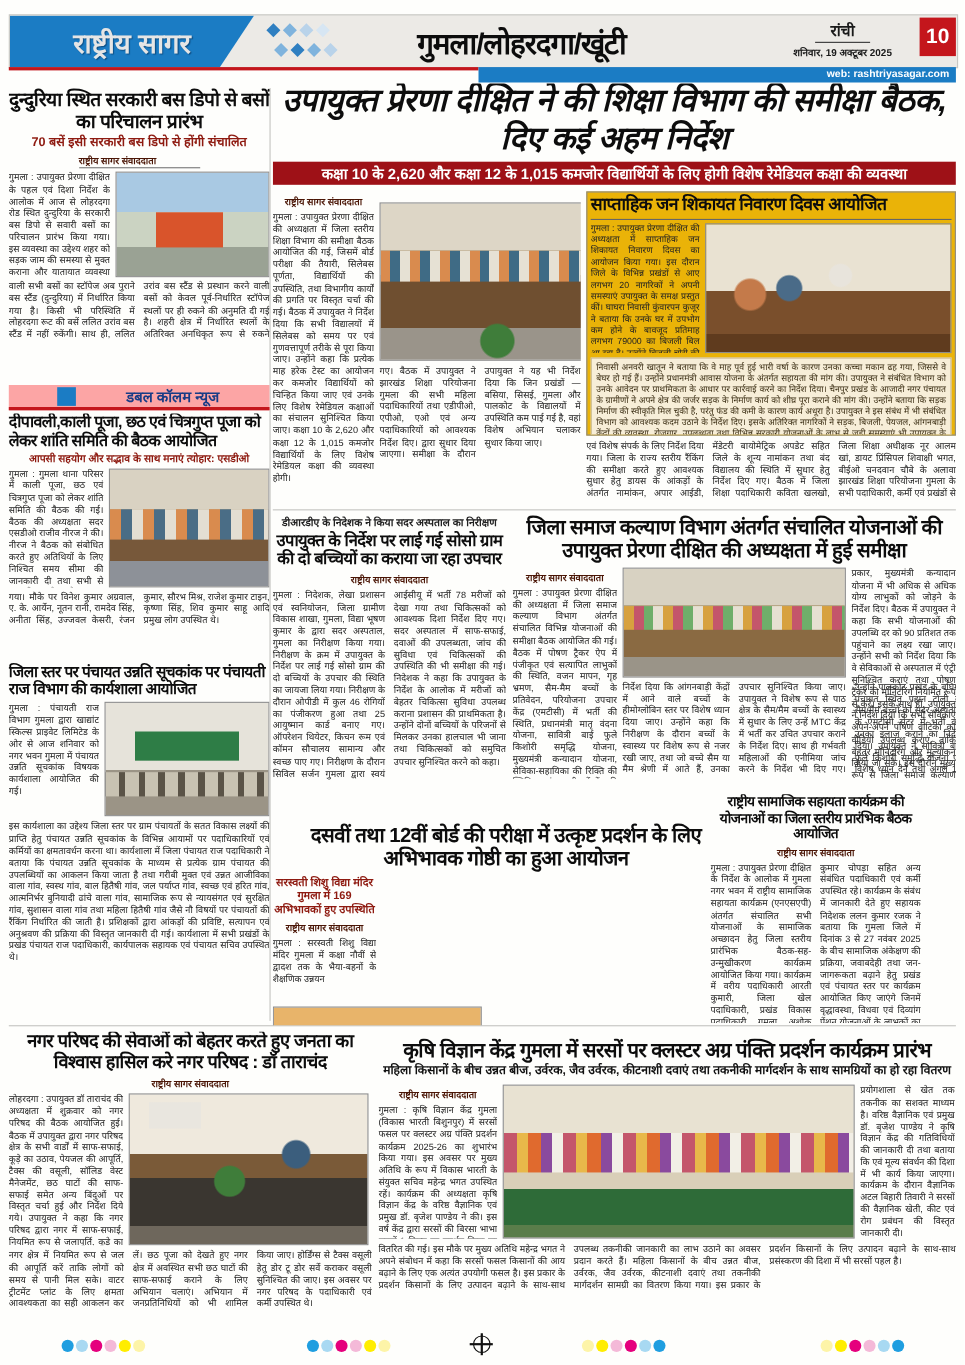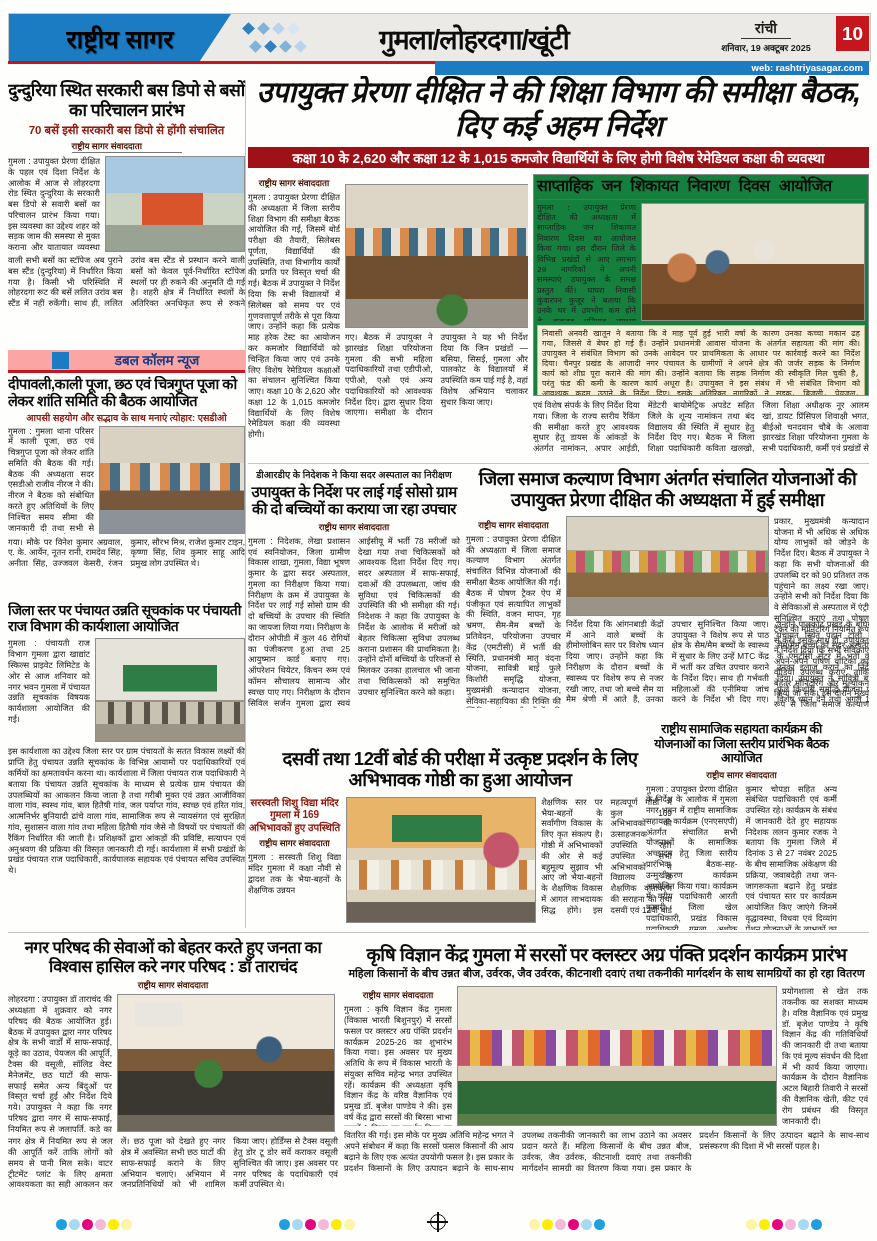--- a/index.html
+++ b/index.html
@@ -3,21 +3,21 @@
 <meta charset="utf-8">
 <style>
   html,body{margin:0;padding:0;background:#ffffff;}
   .page{position:relative;width:877px;height:1241px;background:#fefefc;overflow:hidden;
         font-family:"Liberation Sans","DejaVu Sans",sans-serif;color:#1a1a1a;}
   .abs{position:absolute;overflow:hidden;}
   
   .masthead{background:#eceae6;border:1px solid #c8c8c4;}
   .logo{position:absolute;left:0;top:0;width:222px;height:47px;background:#1b7cc4;
         clip-path:polygon(0 0,100% 0,86% 100%,0 100%);display:flex;align-items:center;justify-content:center;}
-  .logo span{color:#000000;font-weight:bold;font-size:25px;text-shadow:1px 1px 1px #0d4f85;}
+  .logo span{color:#e5e5e5;font-weight:bold;font-size:25px;text-shadow:1px 1px 1px #0d4f85;}
   .dmd{display:inline-block;width:9px;height:9px;margin:2px 3px;transform:rotate(45deg);}
   .region{position:absolute;left:300px;width:330px;top:6px;text-align:center;font-weight:bold;
           font-size:27px;color:#0c0c0c;letter-spacing:-1px;}
   .cityblock{position:absolute;right:44px;top:4px;width:120px;text-align:center;}
   .city{font-weight:bold;font-size:14px;border-bottom:1.5px solid #333;display:inline-block;padding:0 14px 1px;}
   .date{font-weight:bold;font-size:9px;margin-top:2px;}
   .pageno{position:absolute;right:1px;top:2px;width:33px;height:35px;background:#c4161c;color:#fff;
           font-weight:bold;font-size:19px;display:flex;align-items:center;justify-content:center;}
   .webstrip{position:absolute;right:8px;top:61px;width:434px;height:14px;background:#1b7cc4;color:#fff;
             font-weight:bold;font-size:9.5px;text-align:right;line-height:14px;padding-right:6px;box-sizing:border-box;}
@@ -33,21 +33,21 @@
   .photo{border:1px solid #8d8d8d;flex-shrink:0;background:#c9c4ba;}
   .banner{background:#fca5a5;border-bottom:3px solid #c4161c;display:flex;align-items:center;}
   .banner .sq{width:17px;height:17px;background:#1b7cc4;margin-left:44px;}
   .banner .bt{flex:1;text-align:center;font-weight:bold;font-size:13.5px;color:#173c86;}
   .redbar{background:#9e1117;color:#fff;font-weight:bold;font-size:13.5px;text-align:center;
           display:flex;align-items:center;justify-content:center;}
   .beige{background:#f7eed8;border:1px solid #c9b88a;padding:3px 4px;font-size:7.9px;line-height:1.28;text-align:justify;color:#3a2d12;box-sizing:border-box;}
   .kicker{font-weight:bold;font-size:9.5px;text-align:center;color:#222;}
   .vline{position:absolute;width:1px;background:#c4c4c0;}
   .hline{position:absolute;height:1px;background:#c4c4c0;}
-  .gbox{border:1px solid #8a8a8a;padding:3px;box-sizing:border-box;background:#15803d;font-family:Liberation Mono, monospace;}
+  .gbox{border:1px solid #8a8a8a;padding:3px;box-sizing:border-box;background:#eab308;}
   
   .dot{display:inline-block;width:11px;height:11px;border-radius:50%;margin:0 1px;}
   .crosshair{position:absolute;width:16px;height:16px;border:1.6px solid #111;border-radius:50%;box-sizing:border-box;}
   .crosshair:before,.crosshair:after{content:"";position:absolute;background:#111;}
   .crosshair:before{left:50%;top:-4px;width:1.5px;height:21px;margin-left:-0.75px;}
   .crosshair:after{top:50%;left:-4px;height:1.5px;width:21px;margin-top:-0.75px;}
 </style>
 </head>
 <body>
 
@@ -176,21 +176,21 @@
   </section>
 
   <section class="abs" style="left:646px;top:722px;width:191px;height:208px;">
     <h2 class="hl" style="font-size:12.5px;">राष्ट्रीय सामाजिक सहायता कार्यक्रम की योजनाओं का जिला स्तरीय प्रारंभिक बैठक आयोजित</h2>
     <div class="byline">राष्ट्रीय सागर संवाददाता</div>
     <div class="body cols2" style="height:152px;">गुमला : उपायुक्त प्रेरणा दीक्षित के निर्देश के आलोक में गुमला नगर भवन में राष्ट्रीय सामाजिक सहायता कार्यक्रम (एनएसएपी) अंतर्गत संचालित सभी योजनाओं के सामाजिक अच्छादन हेतु जिला स्तरीय प्रारंभिक बैठक-सह-उन्मुखीकरण कार्यक्रम आयोजित किया गया। कार्यक्रम में वरीय पदाधिकारी आरती कुमारी, जिला खेल पदाधिकारी, प्रखंड विकास पदाधिकारी गुमला अशोक कुमार चोपड़ा सहित अन्य संबंधित पदाधिकारी एवं कर्मी उपस्थित रहे। कार्यक्रम के संबंध में जानकारी देते हुए सहायक निदेशक ललन कुमार रजक ने बताया कि गुमला जिले में दिनांक 3 से 27 नवंबर 2025 के बीच सामाजिक अंकेक्षण की प्रक्रिया, जवाबदेही तथा जन-जागरूकता बढ़ाने हेतु प्रखंड एवं पंचायत स्तर पर कार्यक्रम आयोजित किए जाएंगे जिनमें वृद्धावस्था, विधवा एवं दिव्यांग पेंशन योजनाओं के लाभुकों का सत्यापन एवं इसकी भौतिक प्रगति की समीक्षा की जाएगी।</div>
   </section>
 
   <section class="abs" style="left:248px;top:748px;width:424px;height:184px;">
     <h2 class="hl" style="font-size:18.5px;">दसवीं तथा 12वीं बोर्ड की परीक्षा में उत्कृष्ट प्रदर्शन के लिए अभिभावक गोष्ठी का हुआ आयोजन</h2>
-    <div class="row" style="margin-top:6px;height:126px;">
+    <div class="row" style="margin-top:6px;height:126px;flex-direction:column;">
       <div style="width:94px;">
         <div class="sub" style="font-size:10px;">सरस्वती शिशु विद्या मंदिर गुमला में 169 अभिभावकों हुए उपस्थिति</div>
         <div class="byline">राष्ट्रीय सागर संवाददाता</div>
         <div class="body" style="height:58px;overflow:hidden;">गुमला : सरस्वती शिशु विद्या मंदिर गुमला में कक्षा नौवीं से द्वादश तक के भैया-बहनों के शैक्षणिक उन्नयन</div>
       </div>
       <div class="photo" style="width:188px;height:124px;background:
         radial-gradient(circle at 82% 42%,#c4566b 0 10%,rgba(0,0,0,0) 11%),
         linear-gradient(90deg,rgba(0,0,0,0) 0 24%,#2e7d46 24% 72%,rgba(0,0,0,0) 72%) no-repeat 0 18%/100% 22%,
         repeating-linear-gradient(90deg,#e8e2d2 0 12px,#c9803f 12px 20px,#f2efe6 20px 32px) no-repeat 0 66%/100% 24%,
         linear-gradient(180deg,#e8b46a 0 40%,#ddd4c0 40% 84%,#6b6257 84%);"></div>

